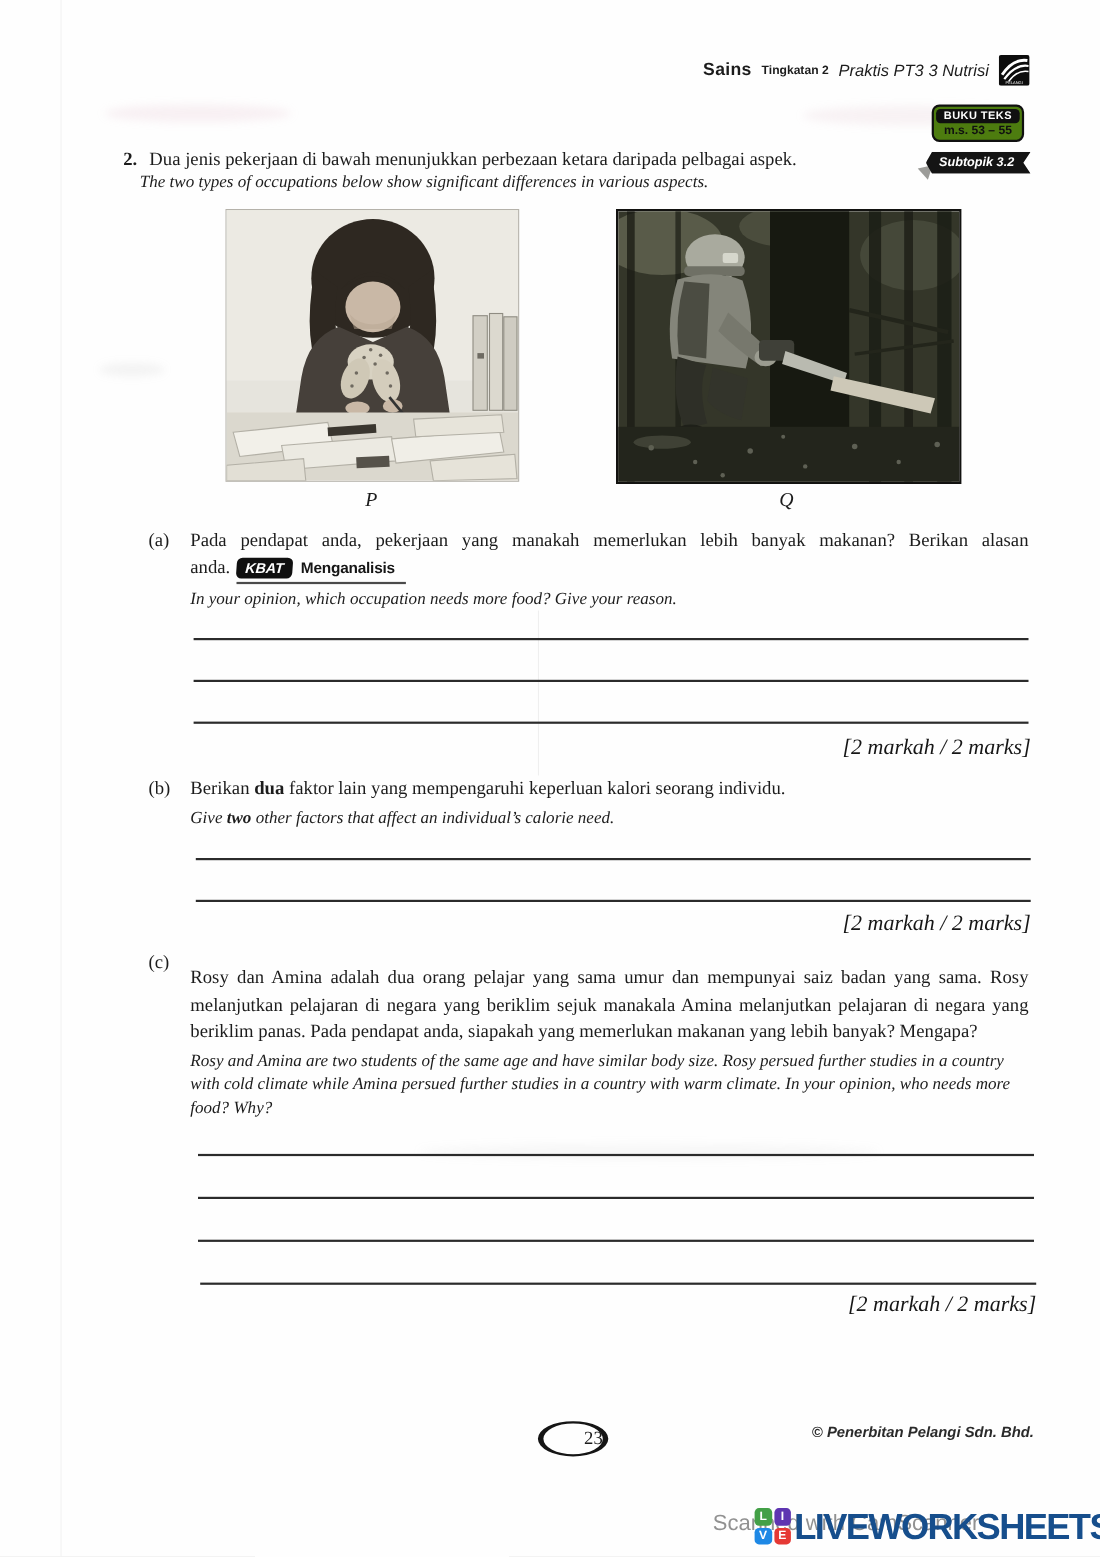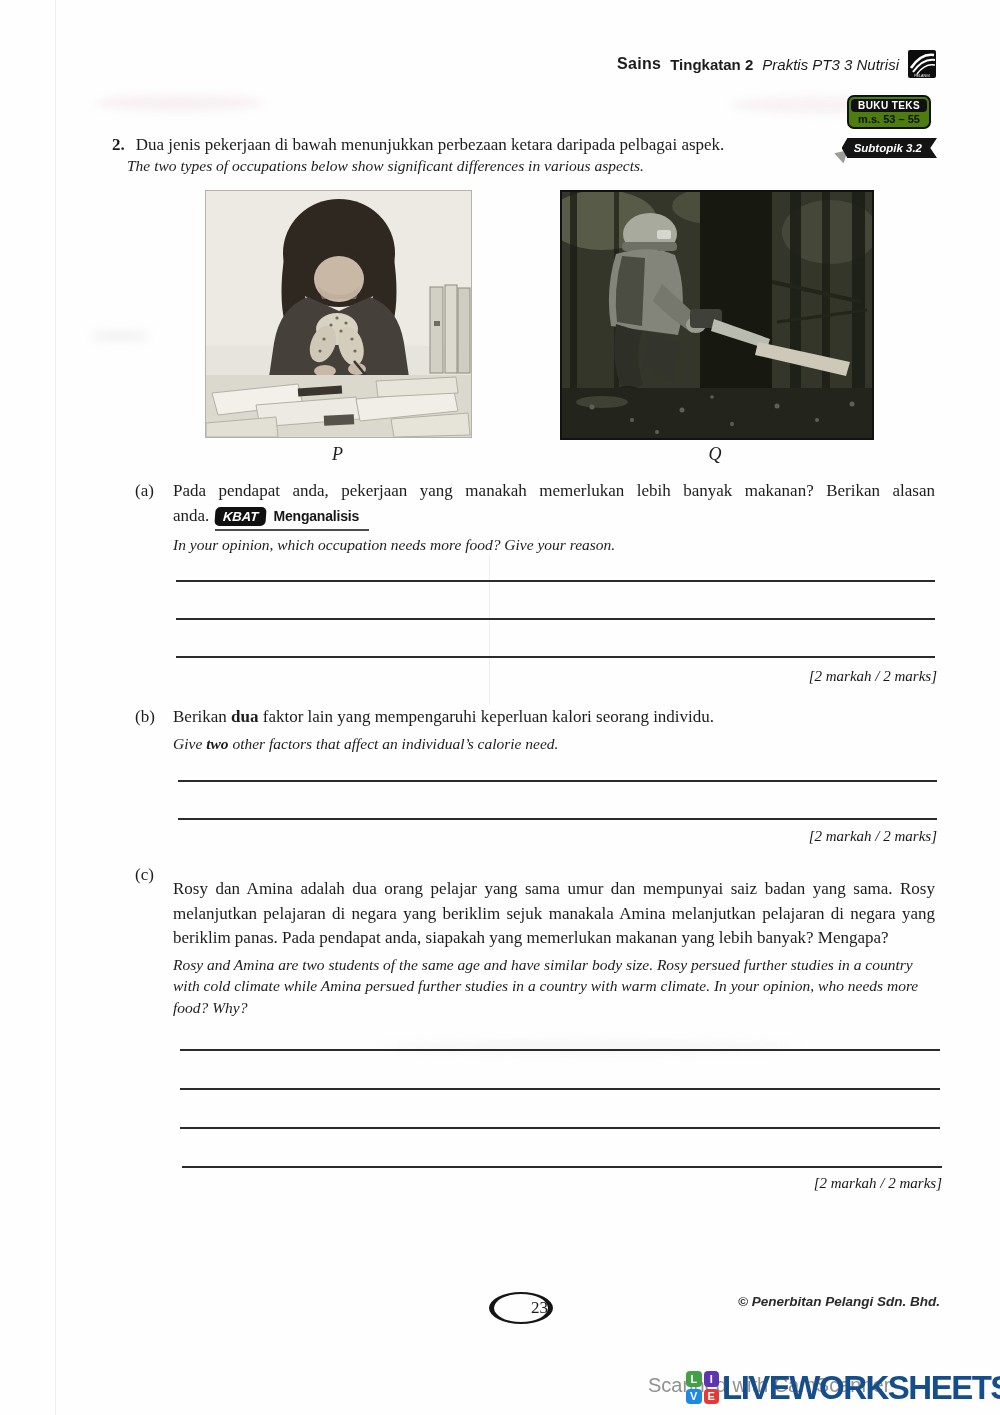--- a/index.html
+++ b/index.html
@@ -11,21 +11,21 @@
   .smudge{position:absolute;border-radius:50%;filter:blur(4px);}
   .s1{left:95px;top:95px;width:170px;height:16px;background:rgba(216,170,185,.16);}
   .s2{left:730px;top:96px;width:200px;height:18px;background:rgba(216,170,185,.14);}
   .s3{left:90px;top:330px;width:60px;height:12px;background:rgba(150,150,150,.10);}
   .s4{left:380px;top:1040px;width:420px;height:14px;background:rgba(160,160,160,.07);}
 
   
   .header{position:absolute;top:50px;right:64px;display:flex;align-items:center;gap:9px;
           font-family:"Liberation Sans",sans-serif;white-space:nowrap;}
   .h-subject{font-weight:bold;font-size:16px;letter-spacing:.3px;}
-  .h-level{font-weight:bold;font-size:15px;}
+  .h-level{font-weight:bold;font-size:11px;}
   .h-series{font-style:italic;font-size:15px;}
   .pelangi{width:28px;height:28px;display:block;}
 
   
   .buku{position:absolute;top:95px;right:69px;width:76px;border:2px solid #101010;border-radius:7px;
         background:#4d7c0f;text-align:center;font-family:"Liberation Sans",sans-serif;padding:2px;}
   .buku-top{background:#101010;color:#fff;font-weight:bold;font-size:10px;border-radius:4px;
             padding:1px 2px;letter-spacing:.4px;}
   .buku-bot{font-weight:bold;font-size:11px;padding-top:1px;color:#101010;}
 
@@ -65,21 +65,21 @@
   
   .kbat-row{display:inline-flex;align-items:center;gap:7px;margin-left:6px;
             border-bottom:2.5px solid #4b4b4b;padding:0 10px 3px 0;}
   .kbat-badge{display:inline-block;background:#101010;color:#fff;border-radius:5px;
               font:bold italic 13px "Liberation Sans",sans-serif;padding:2px 8px;transform:skewX(-4deg);}
   .kbat-skill{font:bold 14px "Liberation Sans",sans-serif;letter-spacing:-.2px;color:#161616;}
 
   
   .ans-line{position:absolute;height:0;border-top:2px solid #2b2b2b;}
   .marks{position:absolute;right:63px;width:400px;text-align:right;
-         font-style:italic;font-size:15px;color:#161616;}
+         font-style:italic;font-size:20px;color:#161616;}
 
   
   .page-oval{position:absolute;left:489px;top:1292px;width:54px;height:28px;
              border:2px solid #151515;border-left-width:5px;border-right-width:5px;
              border-radius:50%;text-align:right;line-height:27px;font-size:17px;}
   .publisher{position:absolute;right:60px;top:1294px;font:italic 600 13.5px "Liberation Sans",sans-serif;color:#2a2a2a;}
 
   
   .camscanner{position:absolute;left:648px;top:1374px;font:400 20px "Liberation Sans",sans-serif;color:#919191;}
   .lws{position:absolute;left:686px;top:1371px;display:flex;align-items:center;gap:3px;}

